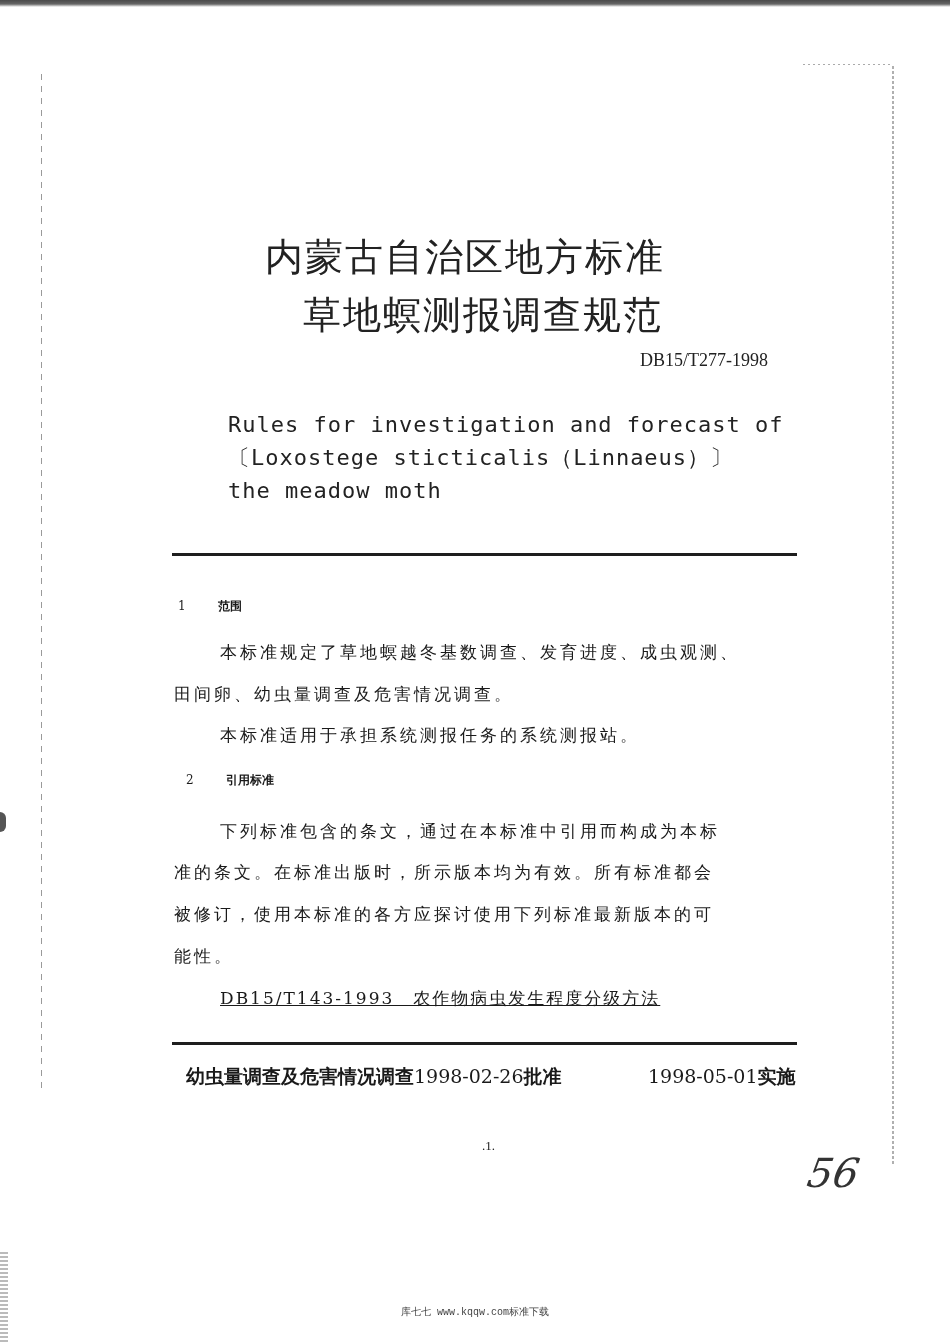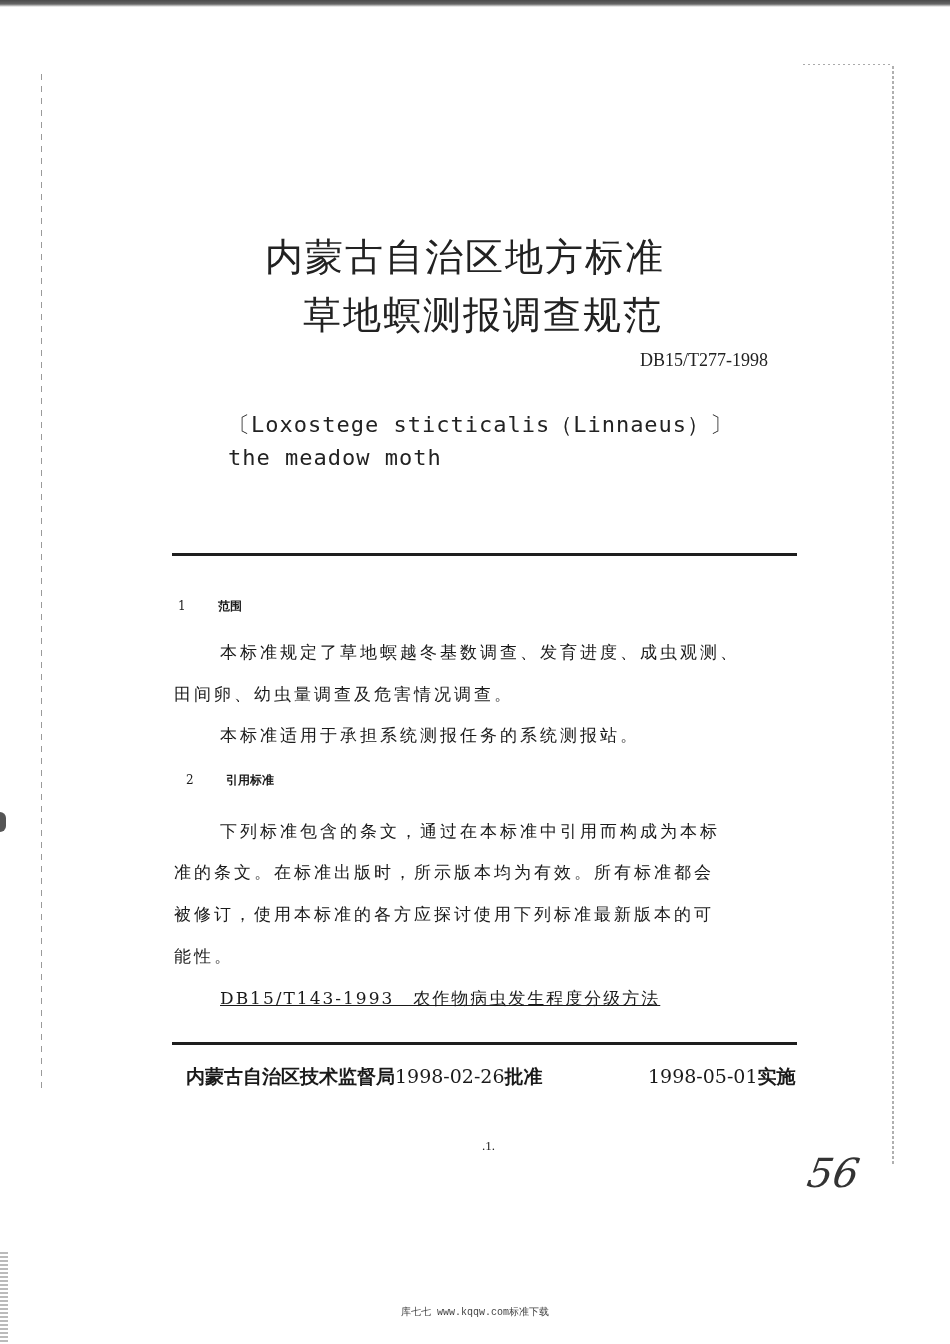--- a/index.html
+++ b/index.html
@@ -127,20 +127,21 @@
 <div class="scan-right-top"></div>
 <div class="scan-left-blob"></div>
 <div class="scan-bottom-left"></div>
 
 <div class="title l1">内蒙古自治区地方标准</div>
 <div class="title l2">草地螟测报调查规范</div>
 
 <div class="doc-code">DB15/T277-1998</div>
 
 <div class="en-title">
+  <div>Rules for investigation and forecast of</div>
   <div>〔Loxostege sticticalis（Linnaeus）〕</div>
   <div>the meadow moth</div>
 </div>
 
 <div class="rule r1"></div>
 
 <div class="section-heading" style="top:598px;">
   <span class="num">1</span><span>范围</span>
 </div>
 <div class="para indent" style="top:641px;">本标准规定了草地螟越冬基数调查、发育进度、成虫观测、</div>
@@ -152,21 +153,21 @@
 </div>
 <div class="para indent" style="top:820px;">下列标准包含的条文，通过在本标准中引用而构成为本标</div>
 <div class="para" style="top:861px;">准的条文。在标准出版时，所示版本均为有效。所有标准都会</div>
 <div class="para" style="top:903px;">被修订，使用本标准的各方应探讨使用下列标准最新版本的可</div>
 <div class="para" style="top:945px;">能性。</div>
 <div class="para indent" style="top:987px; letter-spacing:2px;text-decoration:underline;">DB15/T143-1993　农作物病虫发生程度分级方法</div>
 
 <div class="rule r2"></div>
 
 <div class="footer-line">
-  <span>内蒙古自治区技术监督局</span><span class="date">1998-02-26</span><span>批准</span>
+  <span>幼虫量调查及危害情况调查</span><span class="date">1998-02-26</span><span>批准</span>
 </div>
 <div class="footer-right">
   <span class="date">1998-05-01</span><span>实施</span>
 </div>
 
 <div class="page-num">.1.</div>
 <div class="handwritten">56</div>
 
 <div class="watermark">库七七 www.kqqw.com标准下载</div>
 

